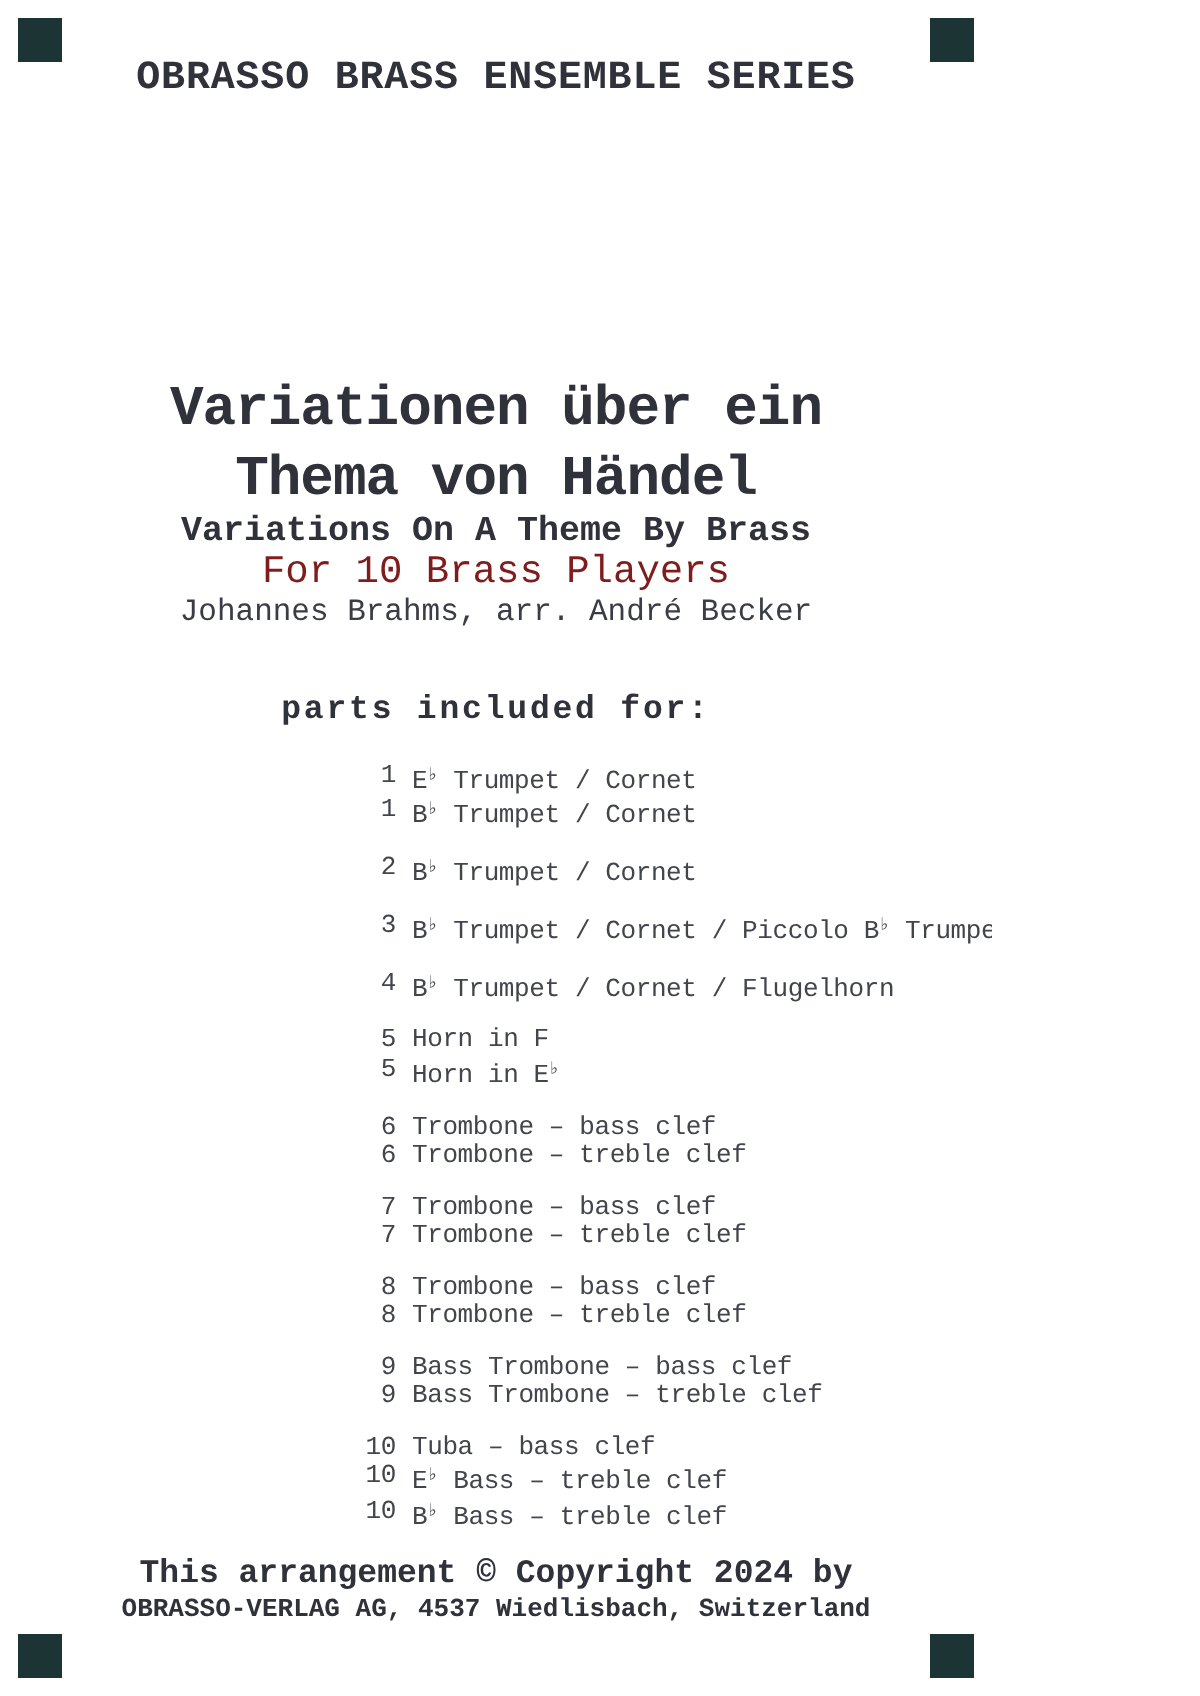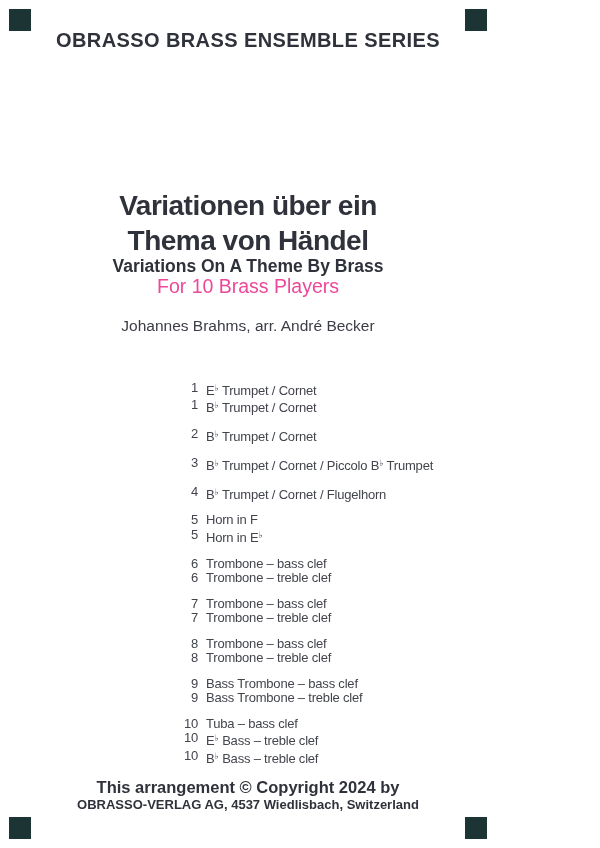--- a/index.html
+++ b/index.html
@@ -2,21 +2,21 @@
 <html><head>
 <meta charset="utf-8">
 <style>
   html, body { margin: 0; padding: 0; background: #ffffff; }
   .page {
     position: relative;
     width: 496px;
     height: 848px;
     background: #ffffff;
     overflow: hidden;
-    font-family: Liberation Sans, sans-serif;
+    font-family: Liberation Mono, monospace;
     color: #2f323a;
   }
   
   .corner {
     position: absolute;
     width: 22px;
     height: 22px;
     background: #1c3434;
   }
   .corner.tl { left: 9px;  top: 9px; }
@@ -51,28 +51,27 @@
     top: 257px;
     font-size: 17.5px;
     font-weight: bold;
     line-height: 18px;
   }
   .scoring {
     top: 276px;
     font-size: 19.5px;
     font-weight: normal;
     line-height: 20px;
-    color: #ec4899;
+    color: #7f1d1d;
   }
   .byline {
     top: 298px;
     font-size: 15.5px;
     line-height: 17px;
     color: #3a3d45;
-    margin-top: 19px;
   }
   .parts-heading {
     top: 346px;
     font-size: 16.5px;
     font-weight: bold;
     letter-spacing: 1.4px;
     line-height: 18px;
   }
   .parts-list {
     position: absolute;
@@ -126,20 +125,21 @@
     <div>Variationen über ein</div>
     <div>Thema von Händel</div>
   </div>
 
   <div class="centered title-en">Variations On A Theme By Brass</div>
 
   <div class="centered scoring">For 10 Brass Players</div>
 
   <div class="centered byline">Johannes Brahms, arr. André Becker</div>
 
+  <div class="centered parts-heading">parts included for:</div>
 
   <div class="parts-list">
       <div class="part-group">
         <div class="part-row">
           <span class="part-num">1</span>
           <span class="part-label">E<span class="flat">♭</span> Trumpet / Cornet</span>
         </div>
         <div class="part-row">
           <span class="part-num">1</span>
           <span class="part-label">B<span class="flat">♭</span> Trumpet / Cornet</span>

